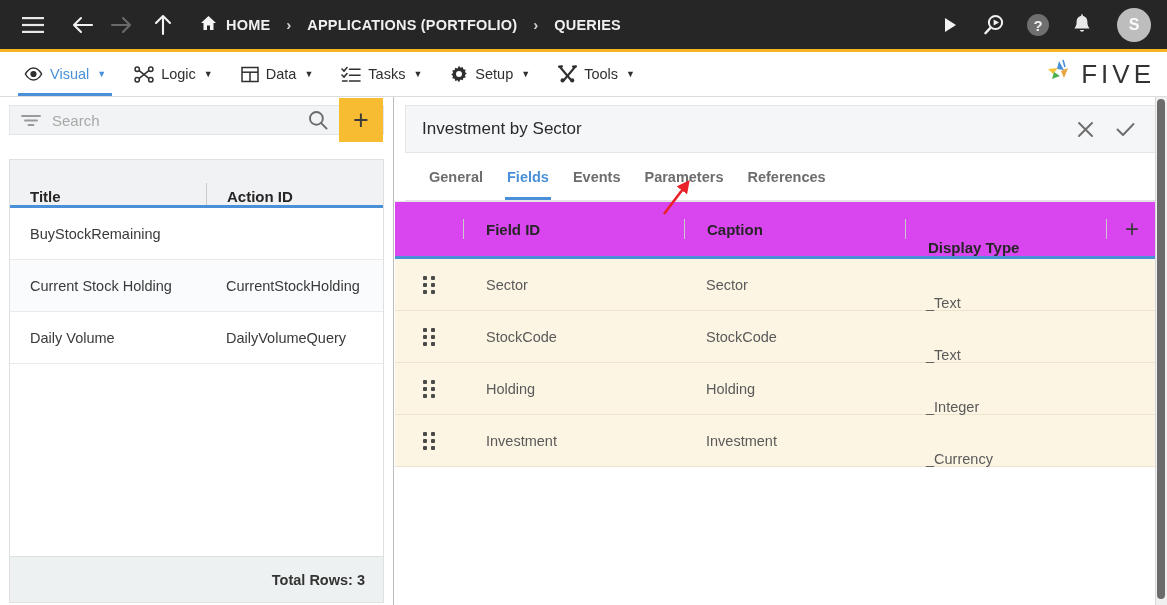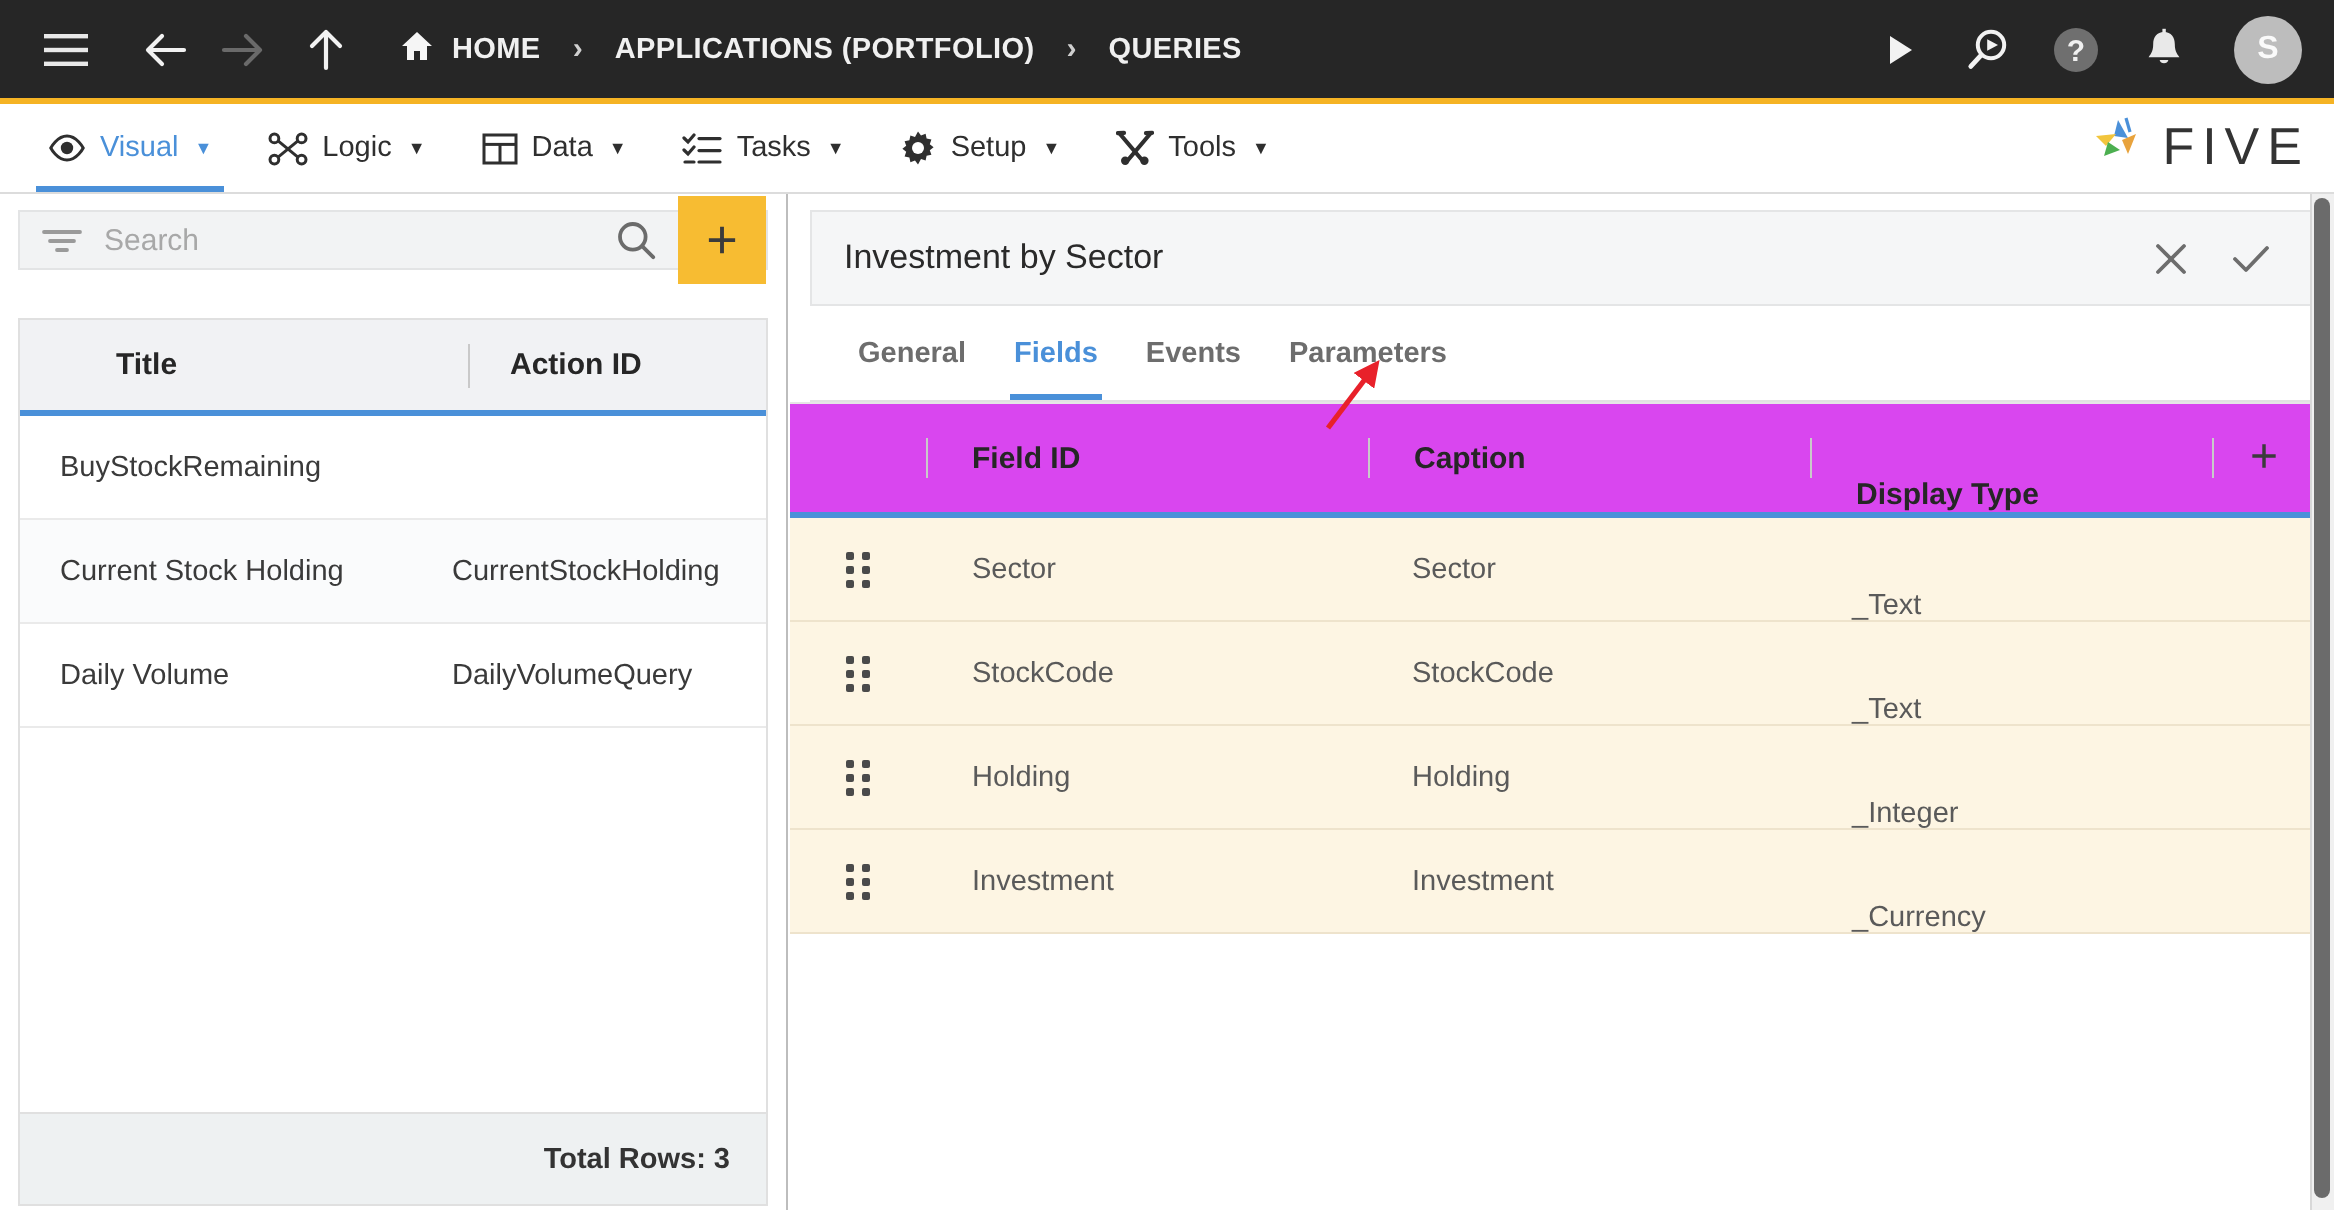--- a/index.html
+++ b/index.html
@@ -95,22 +95,22 @@
     color: #3b3b3b; font-size: 27px; line-height: 1; flex: none;
     border: none; cursor: pointer; font-family: "Liberation Sans", sans-serif;
   }
 
   #list-table {
     position: absolute; left: 9px; top: 62px; right: 9px; bottom: 48px;
     border: 1px solid #e0e0e0; background: #ffffff;
     display: flex; flex-direction: column;
   }
   #list-head {
-    height: 48px; background: #f1f2f4; display: flex; align-items: center;
-    border-bottom: 3px solid #4a90d9; flex: none; padding-left: 28px;
+    height: 48px; background: #f1f2f4; display: flex; align-items: flex-end;
+    border-bottom: 3px solid #4a90d9; flex: none;
   }
   .lh-cell {
     font-size: 15px; font-weight: bold; color: #262626; display: flex; align-items: center;
   }
   .lh-divider { width: 1px; height: 22px; background: #c9c9c9; }
   .list-row {
     height: 52px; display: flex; align-items: center;
     border-bottom: 1px solid #eaeaea; flex: none;
   }
   .list-row.alt { background: #fafbfc; }
@@ -458,20 +458,21 @@
           </svg>
       </span>
     </div>
   </div>
 
   <div id="tabs">
     <div class="tab" id="tab-general">General</div>
     <div class="tab active">Fields</div>
     <div class="tab">Events</div>
     <div class="tab">Parameters</div>
+    <div class="tab">References</div>
   </div>
 
   <div id="fields-table">
 
     <div id="ft-head">
       <div class="col-drag"></div>
       <div class="fh-divider"></div>
       <div class="fh-cell col-fieldid" style="padding-left:22px">Field ID</div>
       <div class="fh-divider"></div>
       <div class="fh-cell col-caption" style="padding-left:22px">Caption</div>

